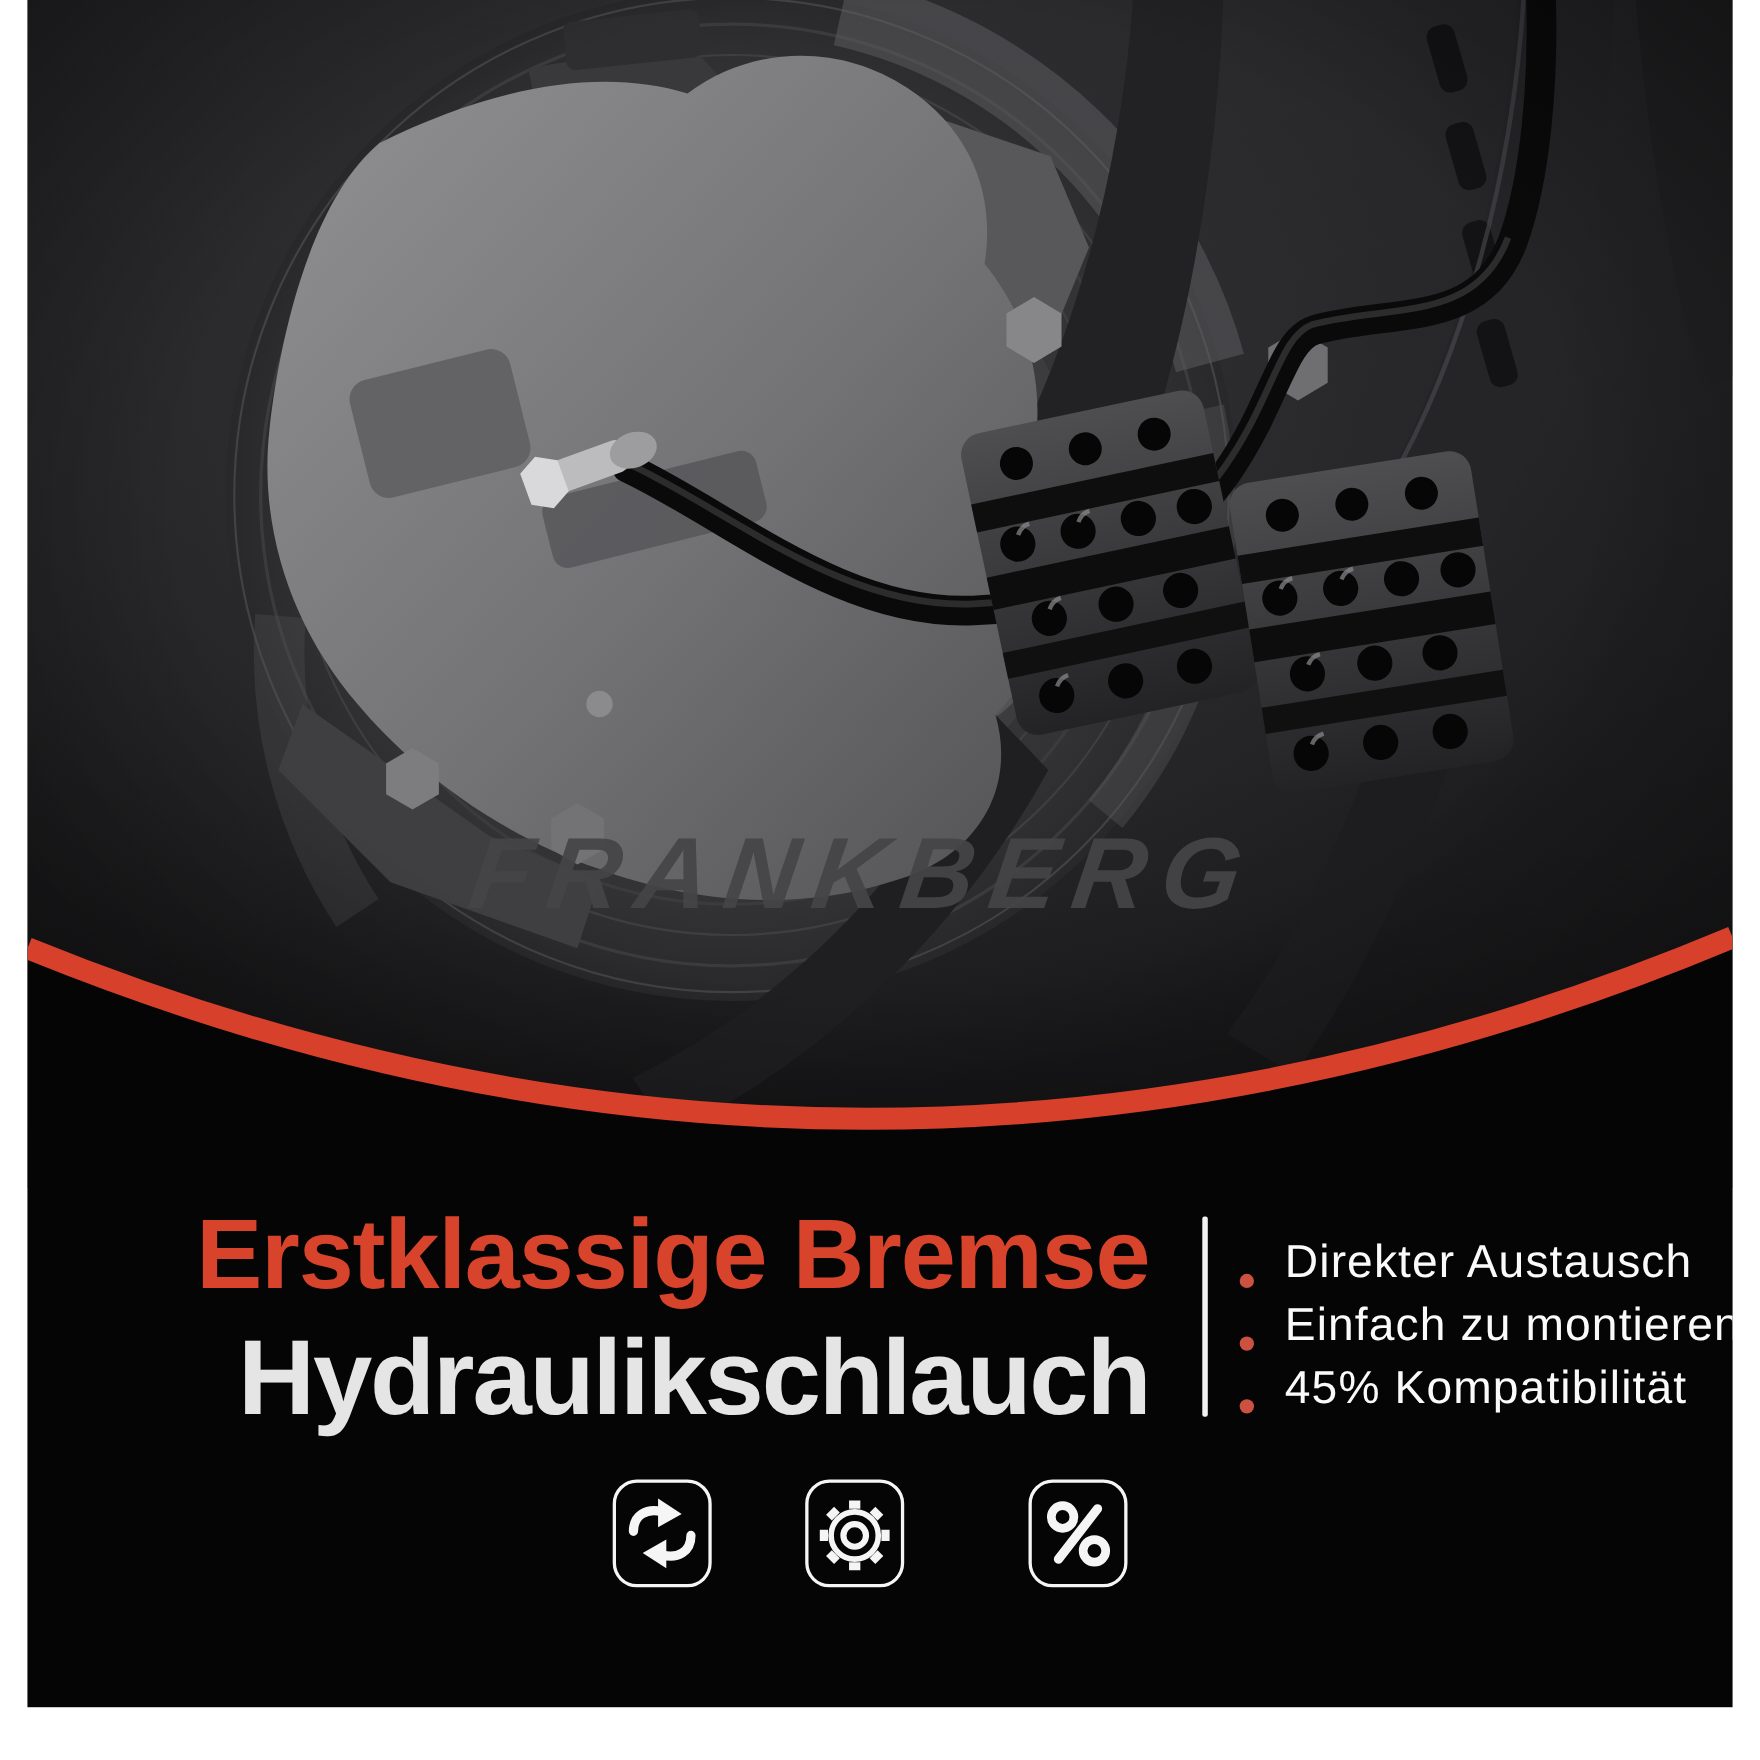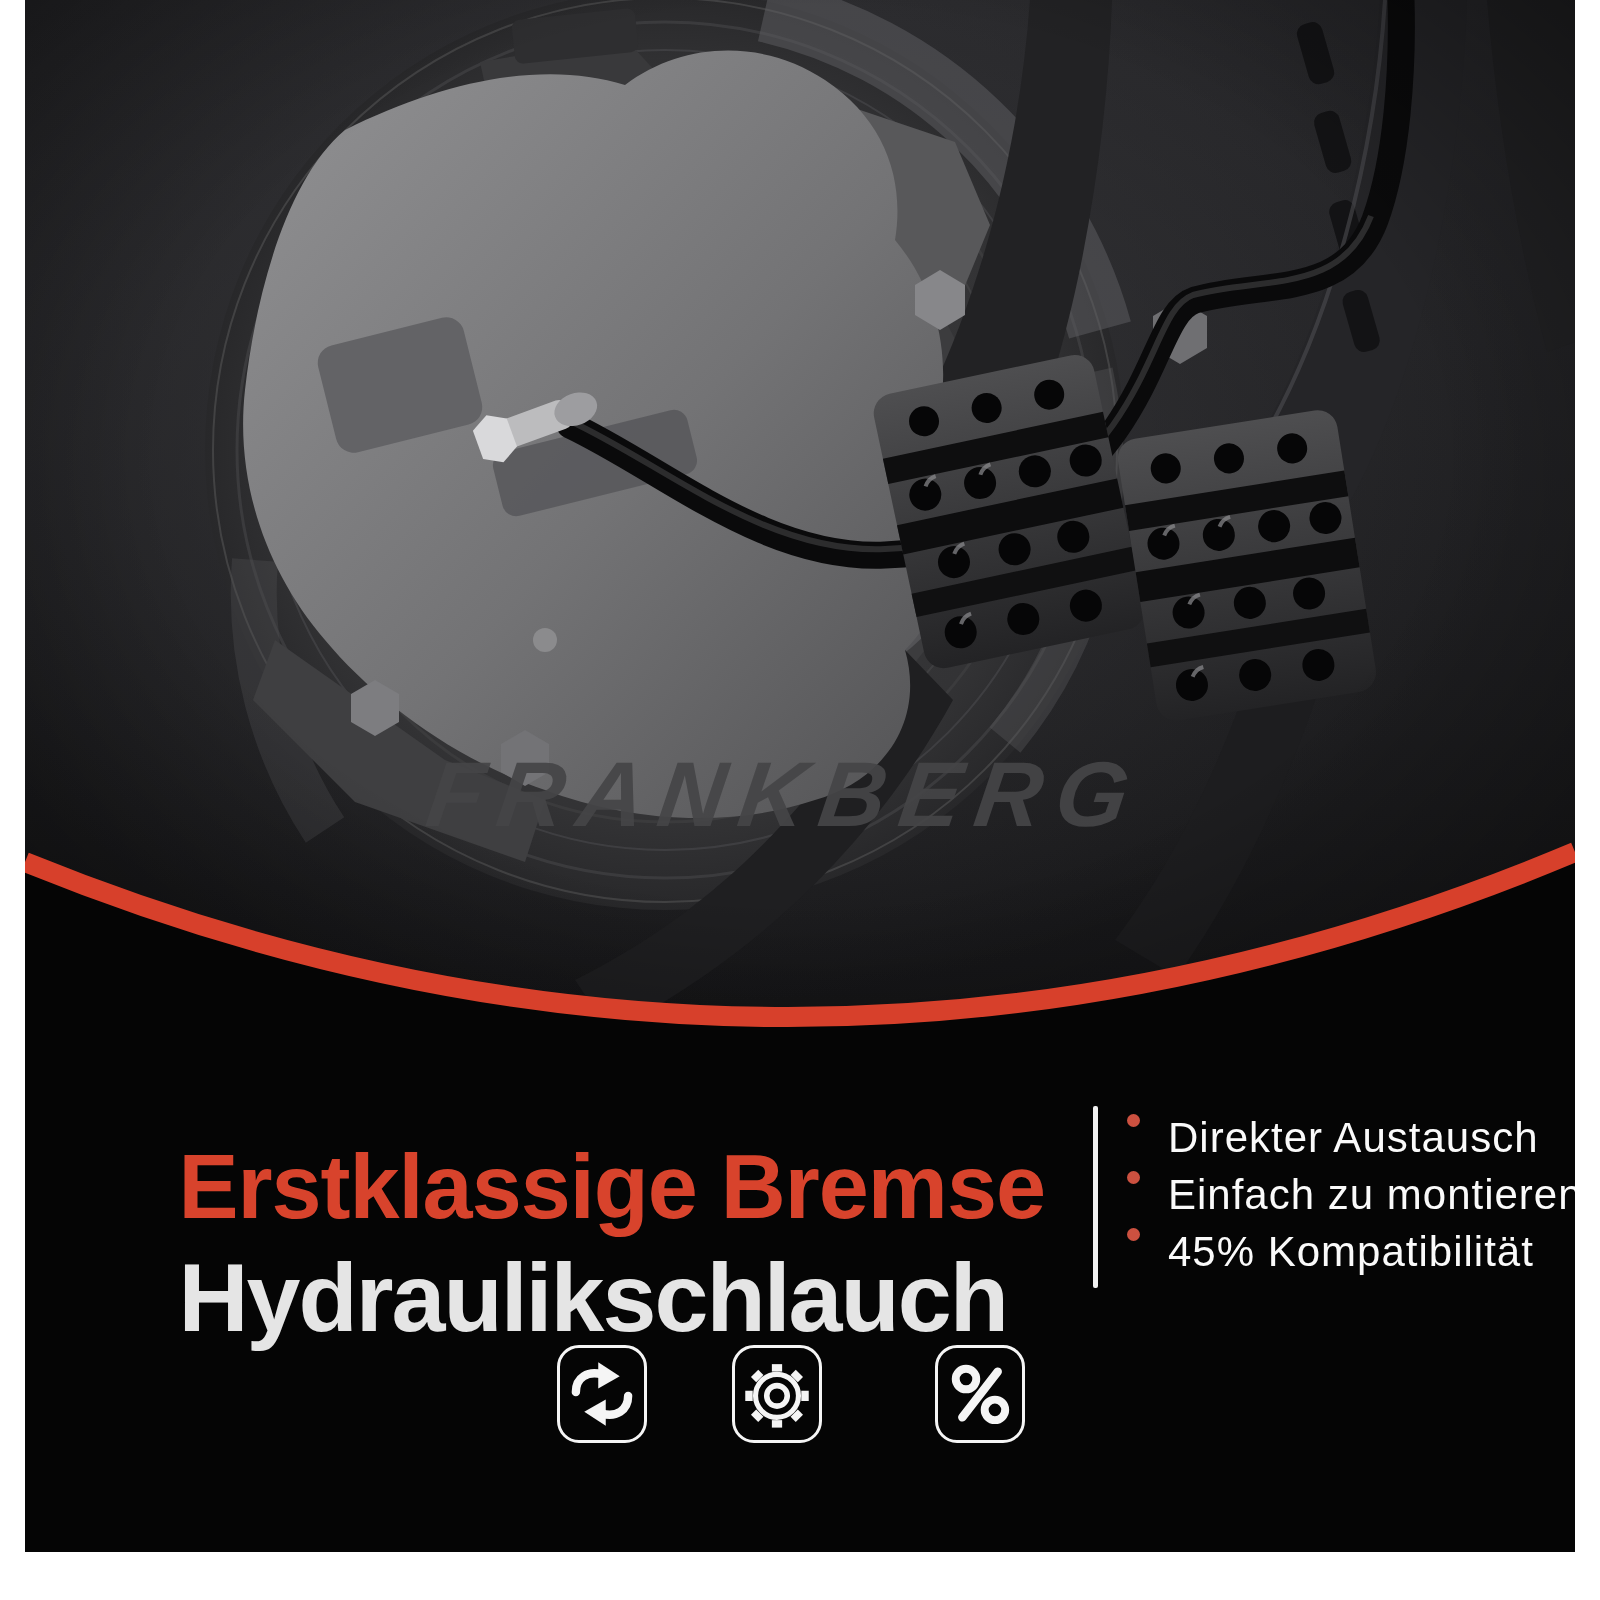--- a/index.html
+++ b/index.html
@@ -3,26 +3,26 @@
 <meta charset="utf-8">
 <style>
   html,body{margin:0;padding:0;background:#ffffff;}
   .page{position:relative;width:1600px;height:1600px;background:#ffffff;overflow:hidden;
         font-family:"Liberation Sans",sans-serif;}
   .canvas{position:absolute;left:25px;top:0;width:1550px;height:1552px;background:#050505;overflow:hidden;}
   .photo-svg{position:absolute;left:0;top:0;width:1550px;height:1552px;display:block;}
   .watermark{position:absolute;left:345px;top:742px;width:830px;text-align:center;
              font-size:92px;font-weight:bold;font-style:italic;letter-spacing:14px;
              color:#454547;opacity:.92;transform:skewX(-8deg);white-space:nowrap;}
-  .headline{position:absolute;right:530px;top:1096px;text-align:left;line-height:1;margin-top:46px;}
+  .headline{position:absolute;right:530px;top:1096px;text-align:right;line-height:1;}
   .headline .l1{font-size:90px;font-weight:bold;letter-spacing:-1px;color:#d8432c;white-space:nowrap;}
   .headline .l2{font-size:97px;font-weight:bold;letter-spacing:-2px;color:#e5e5e5;margin-top:17px;white-space:nowrap;}
   .divider{position:absolute;left:1068px;top:1106px;width:5px;height:182px;background:#f2f2f2;border-radius:2px;}
   .features{position:absolute;left:1102px;top:1114px;}
-  .feature-row{display:flex;align-items:flex-start;height:57px;}
+  .feature-row{display:flex;align-items:flex-end;height:57px;}
   .feature-dot{width:13px;height:13px;border-radius:50%;background:#cc5140;margin-right:28px;flex:0 0 auto;}
   .feature-label{font-size:42px;color:#fafafa;letter-spacing:1px;white-space:nowrap;}
   .icon-box{position:absolute;top:1345px;width:90px;height:98px;border:3px solid #f5f5f5;border-radius:22px;box-sizing:border-box;}
   .icon-box svg{position:absolute;left:0;top:0;width:100%;height:100%;}
   .ib1{left:532px;} .ib2{left:707px;} .ib3{left:910px;}
 </style>
 </head>
 <body>
 
 <div class="page">

